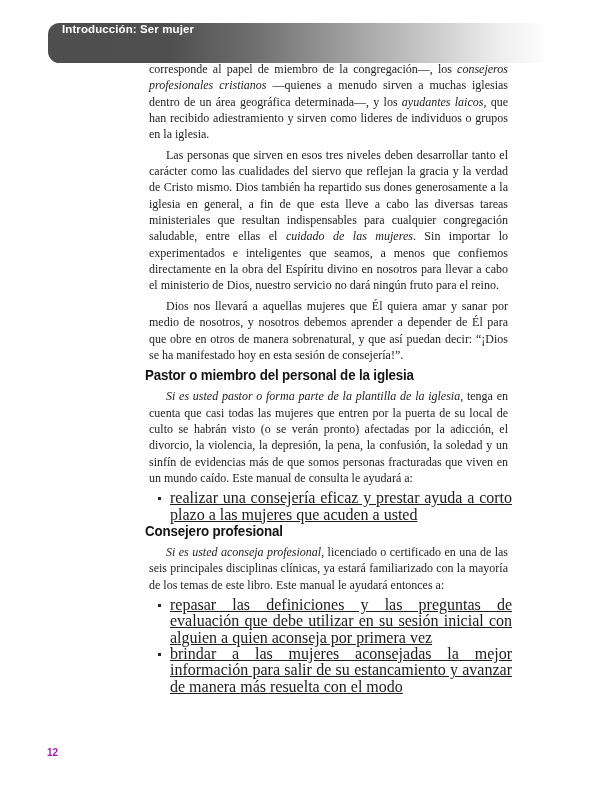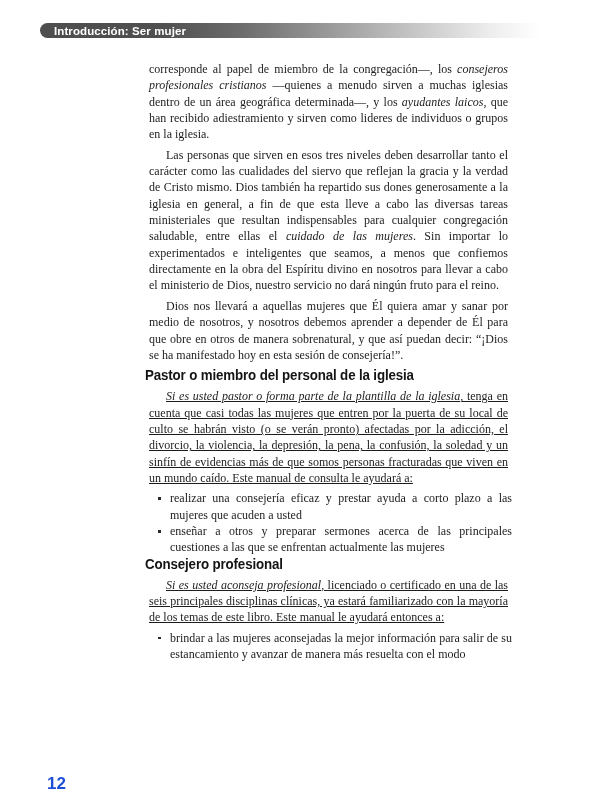--- a/index.html
+++ b/index.html
@@ -19,36 +19,35 @@
 
   .page {
     position: absolute;
     inset: 0;
     background: #ffffff;
   }
 
   
   .running-head {
     position: absolute;
-    left: 40px;
+    left: 48px;
     top: 23px;
     width: 500px;
-    height: 15px;
+    height: 40px;
     border-top-left-radius: 11.5px;
     border-bottom-left-radius: 11.5px;
     background: linear-gradient(to right,
         #4e4e4e 0px,
         #4f4f4f 120px,
         #6c6c6c 200px,
         #9a9a9a 290px,
         #c9c9c9 380px,
         #ededed 450px,
         #ffffff 500px);
     display: flex;
-    align-items: center;
     overflow: hidden;
   }
   .running-head-title {
     margin-left: 14px;
     font-family: "Liberation Sans", "DejaVu Sans", sans-serif;
     font-weight: 700;
     font-size: 11.5px;
     letter-spacing: 0.1px;
     color: #ffffff;
     white-space: nowrap;
@@ -85,57 +84,58 @@
     font-weight: 700;
     font-size: 14.2px;
     line-height: 17px;
     letter-spacing: -0.15px;
     color: #141414;
     transform: scaleX(0.94);
     transform-origin: left center;
   }
   .heading-block-1 { margin-top: 20px; }
   .heading-block-2 { margin-top: 19px; }
-  .after-heading { margin-top: 6px; text-decoration: underline; }
+  .after-heading { margin-top: 6px; }
 
   ul.bullet-list {
     margin: 0;
     padding: 0;
     list-style: none;
   }
   ul.bullet-list li {
     position: relative;
     padding-left: 25px;
-    font-size: 12px;
+    font-size: 16px;
     line-height: 16.35px;
     text-align: justify;
     text-justify: inter-word;
     margin-bottom: 0px;
+    text-decoration: underline;
   }
   ul.bullet-list li::before {
     content: "";
     position: absolute;
     left: 13px;
     top: 7px;
     width: 2.6px;
     height: 2.6px;
     background: #2a2a2a;
   }
   .list-block-1 { margin-top: 14px; }
   .list-block-2 { margin-top: 14px; }
 
   
   .folio {
     position: absolute;
     left: 47px;
-    top: 774px;
+    top: 747px;
     font-family: "Liberation Sans", "DejaVu Sans", sans-serif;
     font-weight: 700;
-    font-size: 17px;
-    color: #1d4ed8;
+    font-size: 10px;
+    color: #a21caf;
   }
 </style>
 </head>
 <body>
 
 <div class="page">
 
   <div class="running-head">
     <span class="running-head-title">Introducción: Ser mujer</span>
   </div>
@@ -147,28 +147,28 @@
     <p class="body-text indent"><span>Las personas que sirven en esos tres niveles deben desarrollar tanto el carácter como las cualidades del siervo que reflejan la gracia y la verdad de Cristo mismo. Dios también ha repartido sus dones generosamente a la iglesia en general, a fin de que esta lleve a cabo las diversas tareas ministeriales que resultan indispensables para cualquier congregación saludable, entre ellas el </span><i>cuidado de las mujeres</i><span>. Sin importar lo experimentados e inteligentes que seamos, a menos que confiemos directamente en la obra del Espíritu divino en nosotros para llevar a cabo el ministerio de Dios, nuestro servicio no dará ningún fruto para el reino.</span></p>
 
     <p class="body-text indent">Dios nos llevará a aquellas mujeres que Él quiera amar y sanar por medio de nosotros, y nosotros debemos aprender a depender de Él para que obre en otros de manera sobrenatural, y que así puedan decir: “¡Dios se ha manifestado hoy en esta sesión de consejería!”.</p>
 
     <h2 class="section-heading heading-block-1">Pastor o miembro del personal de la iglesia</h2>
 
     <p class="body-text indent after-heading"><i>Si es usted pastor o forma parte de la plantilla de la iglesia</i><span>, tenga en cuenta que casi todas las mujeres que entren por la puerta de su local de culto se habrán visto (o se verán pronto) afectadas por la adicción, el divorcio, la violencia, la depresión, la pena, la confusión, la soledad y un sinfín de evidencias más de que somos personas fracturadas que viven en un mundo caído. Este manual de consulta le ayudará a:</span></p>
 
     <ul class="bullet-list list-block-1">
       <li>realizar una consejería eficaz y prestar ayuda a corto plazo a las mujeres que acuden a usted</li>
-      <li>enseñar a otros y preparar sermones acerca de las principales cuestiones a las que se enfrentan actualmente las mujeres</li>
     </ul>
 
     <h2 class="section-heading heading-block-2">Consejero profesional</h2>
 
     <p class="body-text indent after-heading"><i>Si es usted aconseja profesional</i><span>, licenciado o certificado en una de las seis principales disciplinas clínicas, ya estará familiarizado con la mayoría de los temas de este libro. Este manual le ayudará entonces a:</span></p>
 
     <ul class="bullet-list list-block-2">
+      <li>repasar las definiciones y las preguntas de evaluación que debe utilizar en su sesión inicial con alguien a quien aconseja por primera vez</li>
       <li>brindar a las mujeres aconsejadas la mejor información para salir de su estancamiento y avanzar de manera más resuelta con el modo</li>
     </ul>
 
   </div>
 
   <div class="folio">12</div>
 
 </div>
 
 </body></html>

